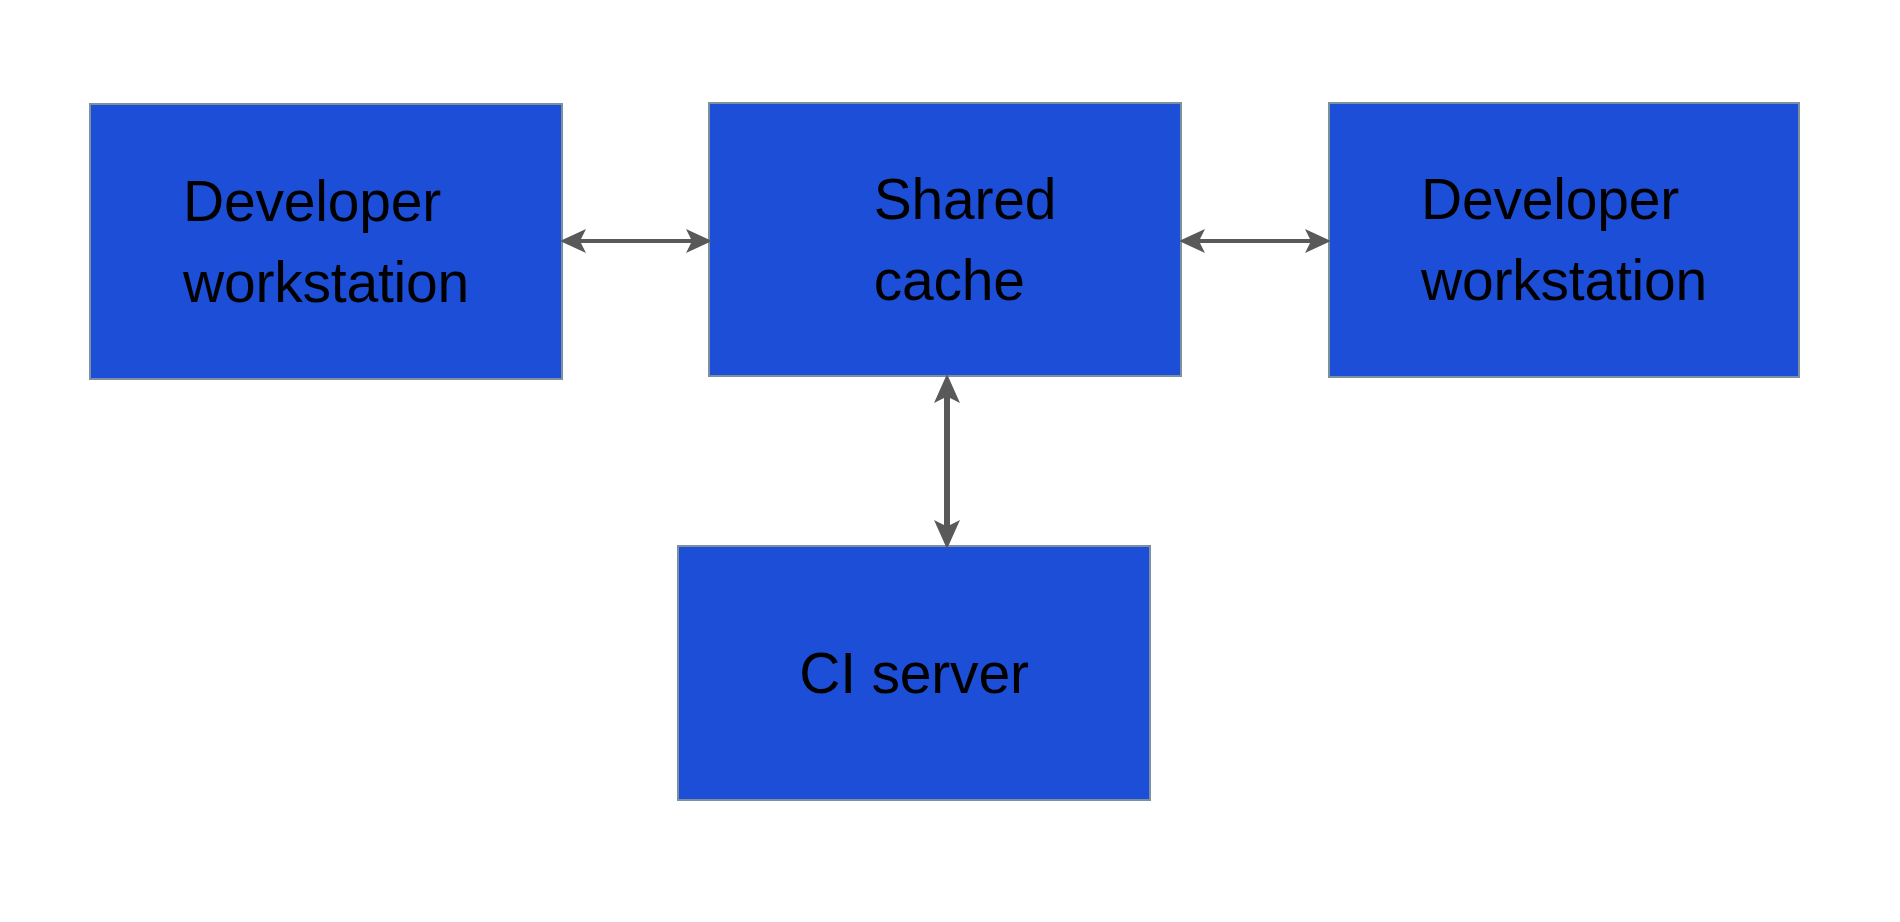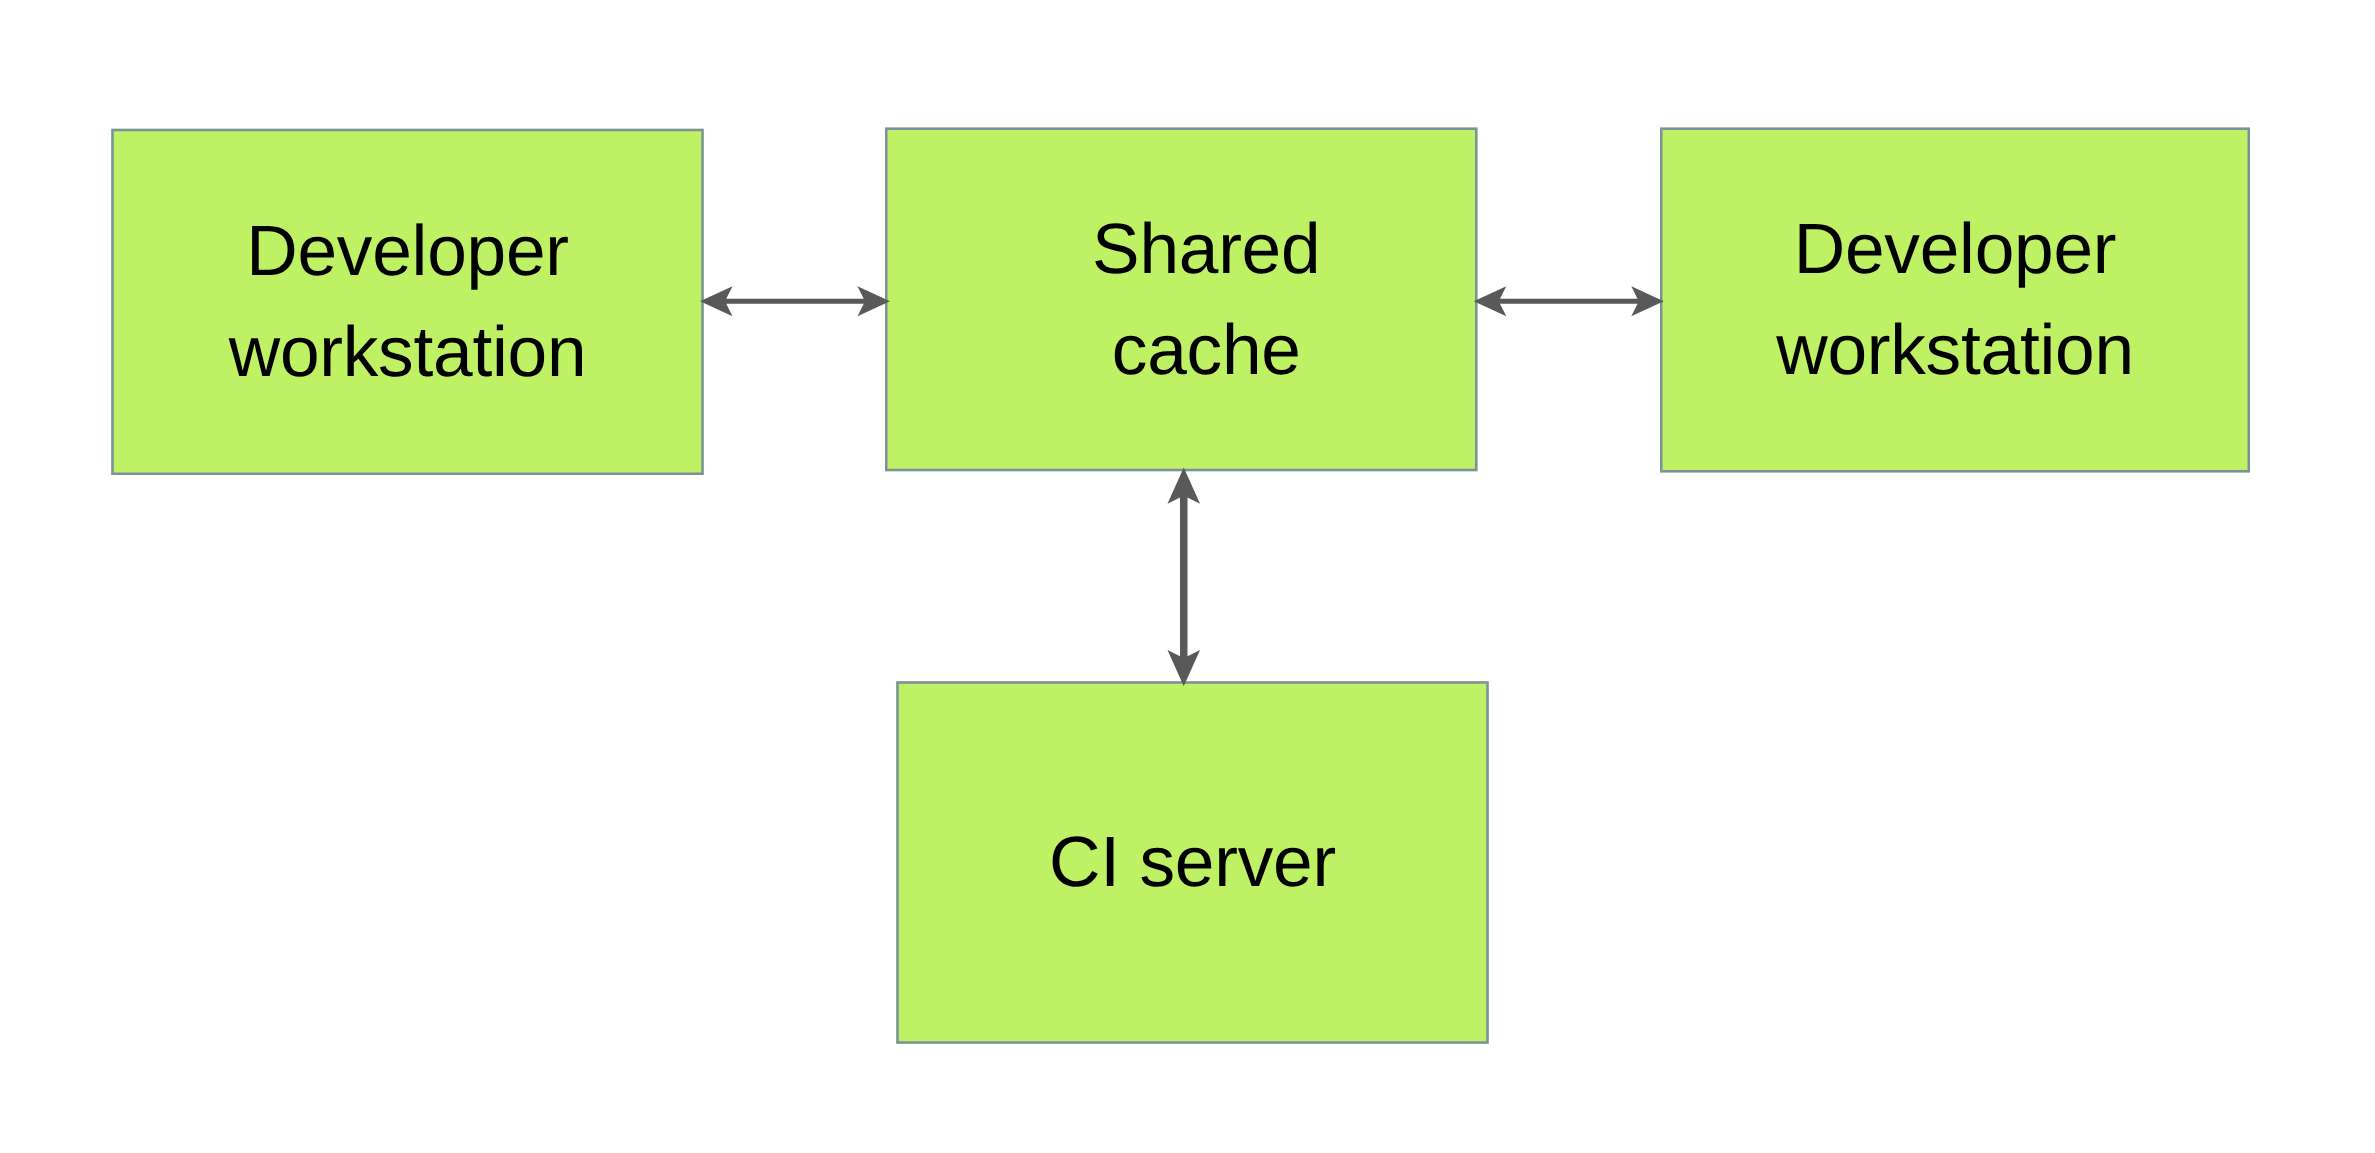--- a/index.html
+++ b/index.html
@@ -14,47 +14,47 @@
   #canvas {
     position: relative;
     width: 1900px;
     height: 922px;
     background: #ffffff;
     overflow: hidden;
   }
   .node {
     position: absolute;
     box-sizing: border-box;
-    background: #bef264;
+    background: #1d4ed8;
     border: 2px solid #7b919e;
     display: flex;
     align-items: center;
     justify-content: center;
-    text-align: center;
+    text-align: left;
   }
   .node-label {
     font-family: "Liberation Sans", sans-serif;
     font-size: 57px;
     line-height: 1.42;
     color: #000000;
     letter-spacing: -0.2px;
     white-space: pre-line;
     padding: 0 6px;
   }
   .edge {
     position: absolute;
     overflow: visible;
   }
   .edge svg { display: block; overflow: visible; }
 
   
   #node-dev-left    { left: 89px;   top: 103px; width: 474px; height: 277px; }
   #node-shared      { left: 708px;  top: 102px; width: 474px; height: 275px; padding-left: 40px; }
   #node-dev-right   { left: 1328px; top: 102px; width: 472px; height: 276px; }
-  #node-ci          { left: 717px;  top: 545px; width: 474px; height: 290px; }
+  #node-ci          { left: 677px;  top: 545px; width: 474px; height: 256px; }
 
   
   #edge-left-shared  { left: 560px; top: 216px; width: 152px; height: 50px; }
   #edge-shared-right { left: 1179px; top: 216px; width: 152px; height: 50px; }
   #edge-shared-ci    { left: 922px; top: 374px; width: 50px; height: 175px; }
 </style>
 </head>
 <body>
 
 <div id="canvas">

